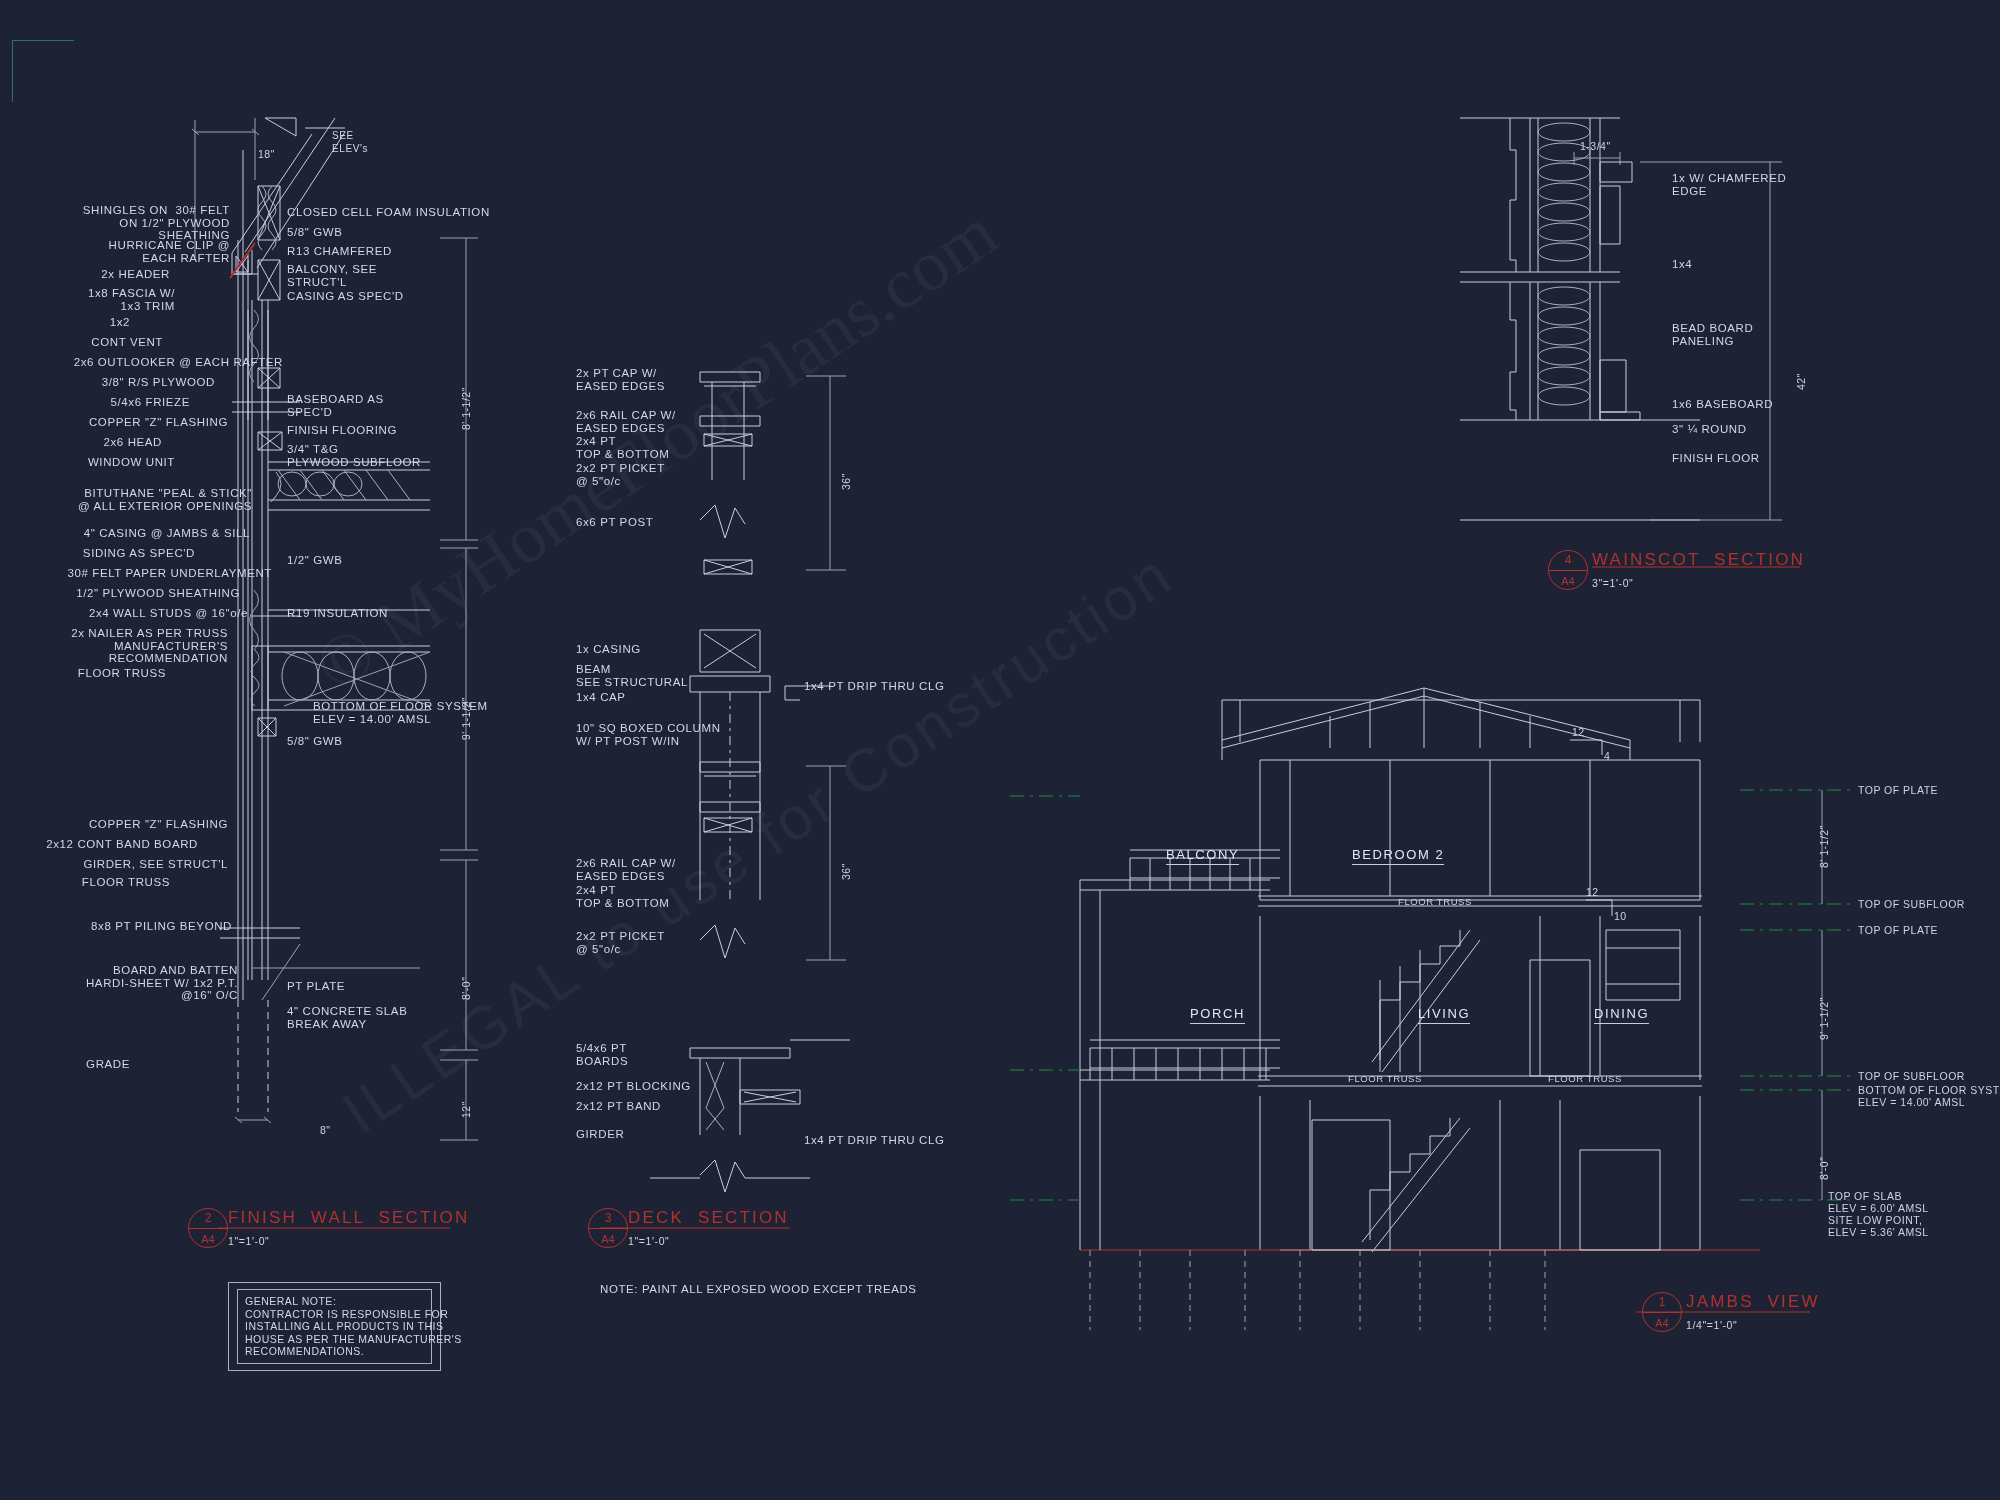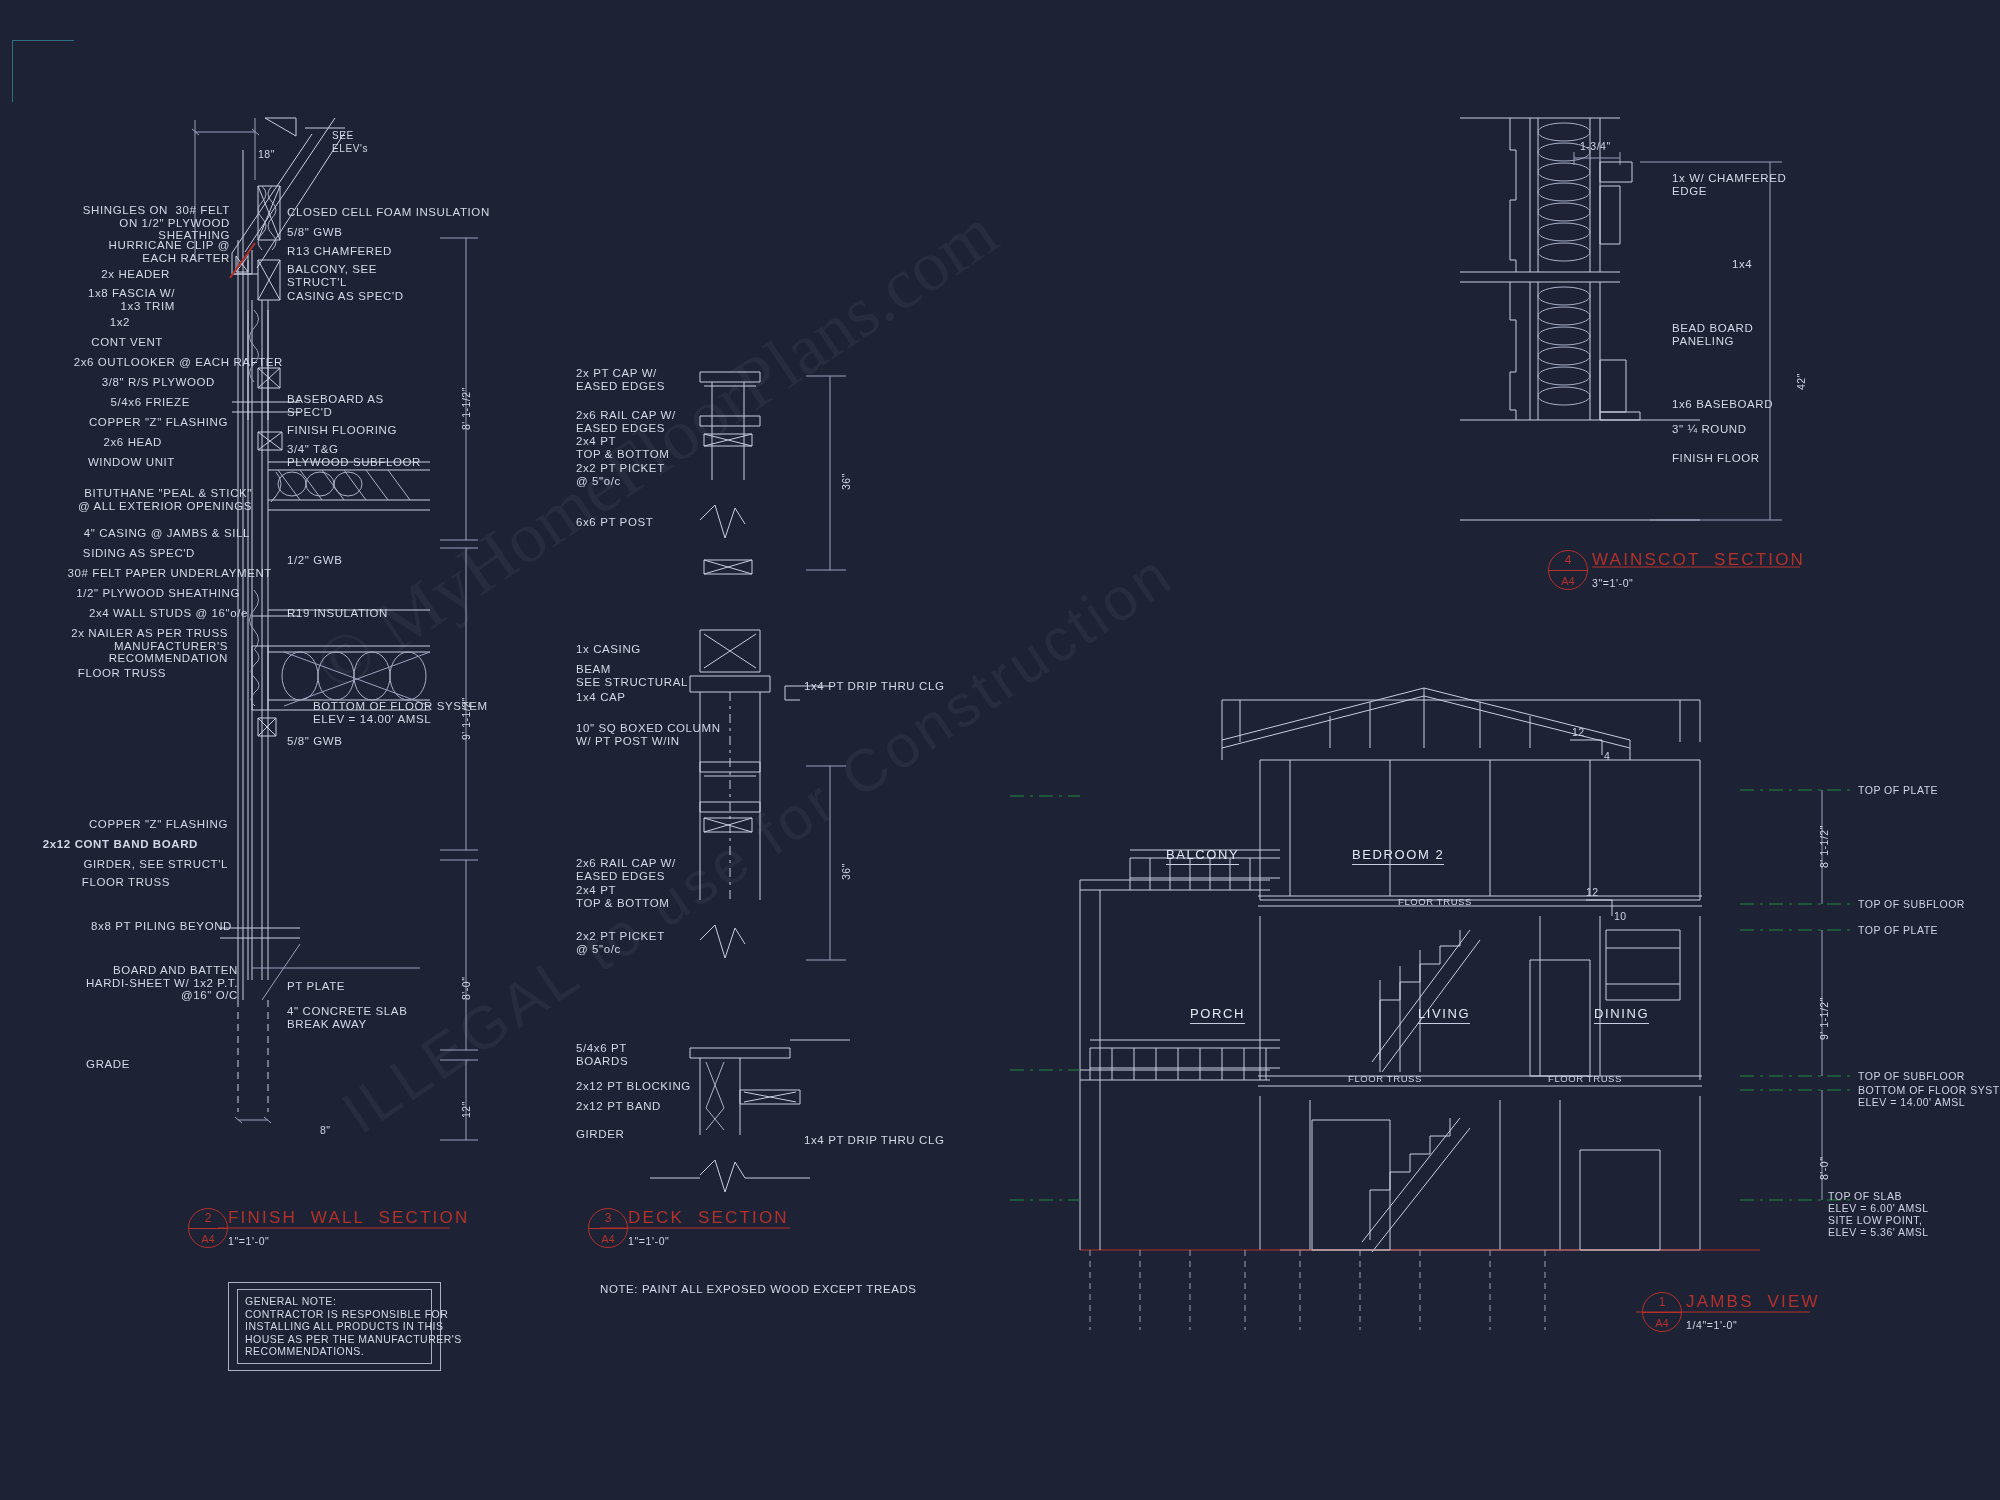--- a/index.html
+++ b/index.html
@@ -369,21 +369,21 @@
   <div class="lbl r" style="left:0px;width:250px;top:527px;">4" CASING @ JAMBS &amp; SILL</div>
   <div class="lbl r" style="left:0px;width:195px;top:547px;">SIDING AS SPEC'D</div>
   <div class="lbl r" style="left:0px;width:272px;top:567px;">30# FELT PAPER UNDERLAYMENT</div>
   <div class="lbl r" style="left:0px;width:240px;top:587px;">1/2" PLYWOOD SHEATHING</div>
   <div class="lbl r" style="left:0px;width:248px;top:607px;">2x4 WALL STUDS @ 16"o/e</div>
   <div class="lbl r" style="left:0px;width:228px;top:627px;">2x NAILER AS PER TRUSS
 MANUFACTURER'S
 RECOMMENDATION</div>
   <div class="lbl r" style="left:0px;width:166px;top:667px;">FLOOR TRUSS</div>
   <div class="lbl r" style="left:0px;width:228px;top:818px;">COPPER "Z" FLASHING</div>
-  <div class="lbl r" style="left:0px;width:198px;top:838px;font-weight:bold;">2x12 CONT BAND BOARD</div>
+  <div class="lbl r" style="left:0px;width:198px;top:838px;">2x12 CONT BAND BOARD</div>
   <div class="lbl r" style="left:0px;width:228px;top:858px;">GIRDER, SEE STRUCT'L</div>
   <div class="lbl r" style="left:0px;width:170px;top:876px;">FLOOR TRUSS</div>
   <div class="lbl r" style="left:0px;width:232px;top:920px;">8x8 PT PILING BEYOND</div>
   <div class="lbl r" style="left:0px;width:238px;top:964px;">BOARD AND BATTEN
 HARDI-SHEET W/ 1x2 P.T.
 @16" O/C</div>
   <div class="lbl r" style="left:0px;width:130px;top:1058px;">GRADE</div>
 
   <div class="lbl" style="left:287px;top:206px;">CLOSED CELL FOAM INSULATION</div>
   <div class="lbl" style="left:287px;top:226px;">5/8" GWB</div>
@@ -463,21 +463,21 @@
   </div>
   <div class="ttl" style="left:628px;top:1208px;">DECK  SECTION</div>
   <div class="scale" style="left:628px;top:1235px;">1"=1'-0"</div>
   <div class="lbl" style="left:600px;top:1283px;">NOTE: PAINT ALL EXPOSED WOOD EXCEPT TREADS</div>
 
   <div class="dim" style="left:1580px;top:140px;">1-3/4"</div>
   <div class="dimv" style="left:1795px;top:390px;">42"</div>
 
   <div class="lbl" style="left:1672px;top:172px;">1x W/ CHAMFERED
 EDGE</div>
-  <div class="lbl" style="left:1732px;top:258px;text-align:right;">1x4</div>
+  <div class="lbl" style="left:1672px;top:258px;text-align:right;">1x4</div>
   <div class="lbl" style="left:1672px;top:322px;">BEAD BOARD
 PANELING</div>
   <div class="lbl" style="left:1672px;top:398px;">1x6 BASEBOARD</div>
   <div class="lbl" style="left:1672px;top:423px;">3" ¼ ROUND</div>
   <div class="lbl" style="left:1672px;top:452px;">FINISH FLOOR</div>
 
   <div class="bubble" style="left:1548px;top:550px;">
     <div class="num">4</div>
     <div class="bar"></div>
     <div class="den">A4</div>

